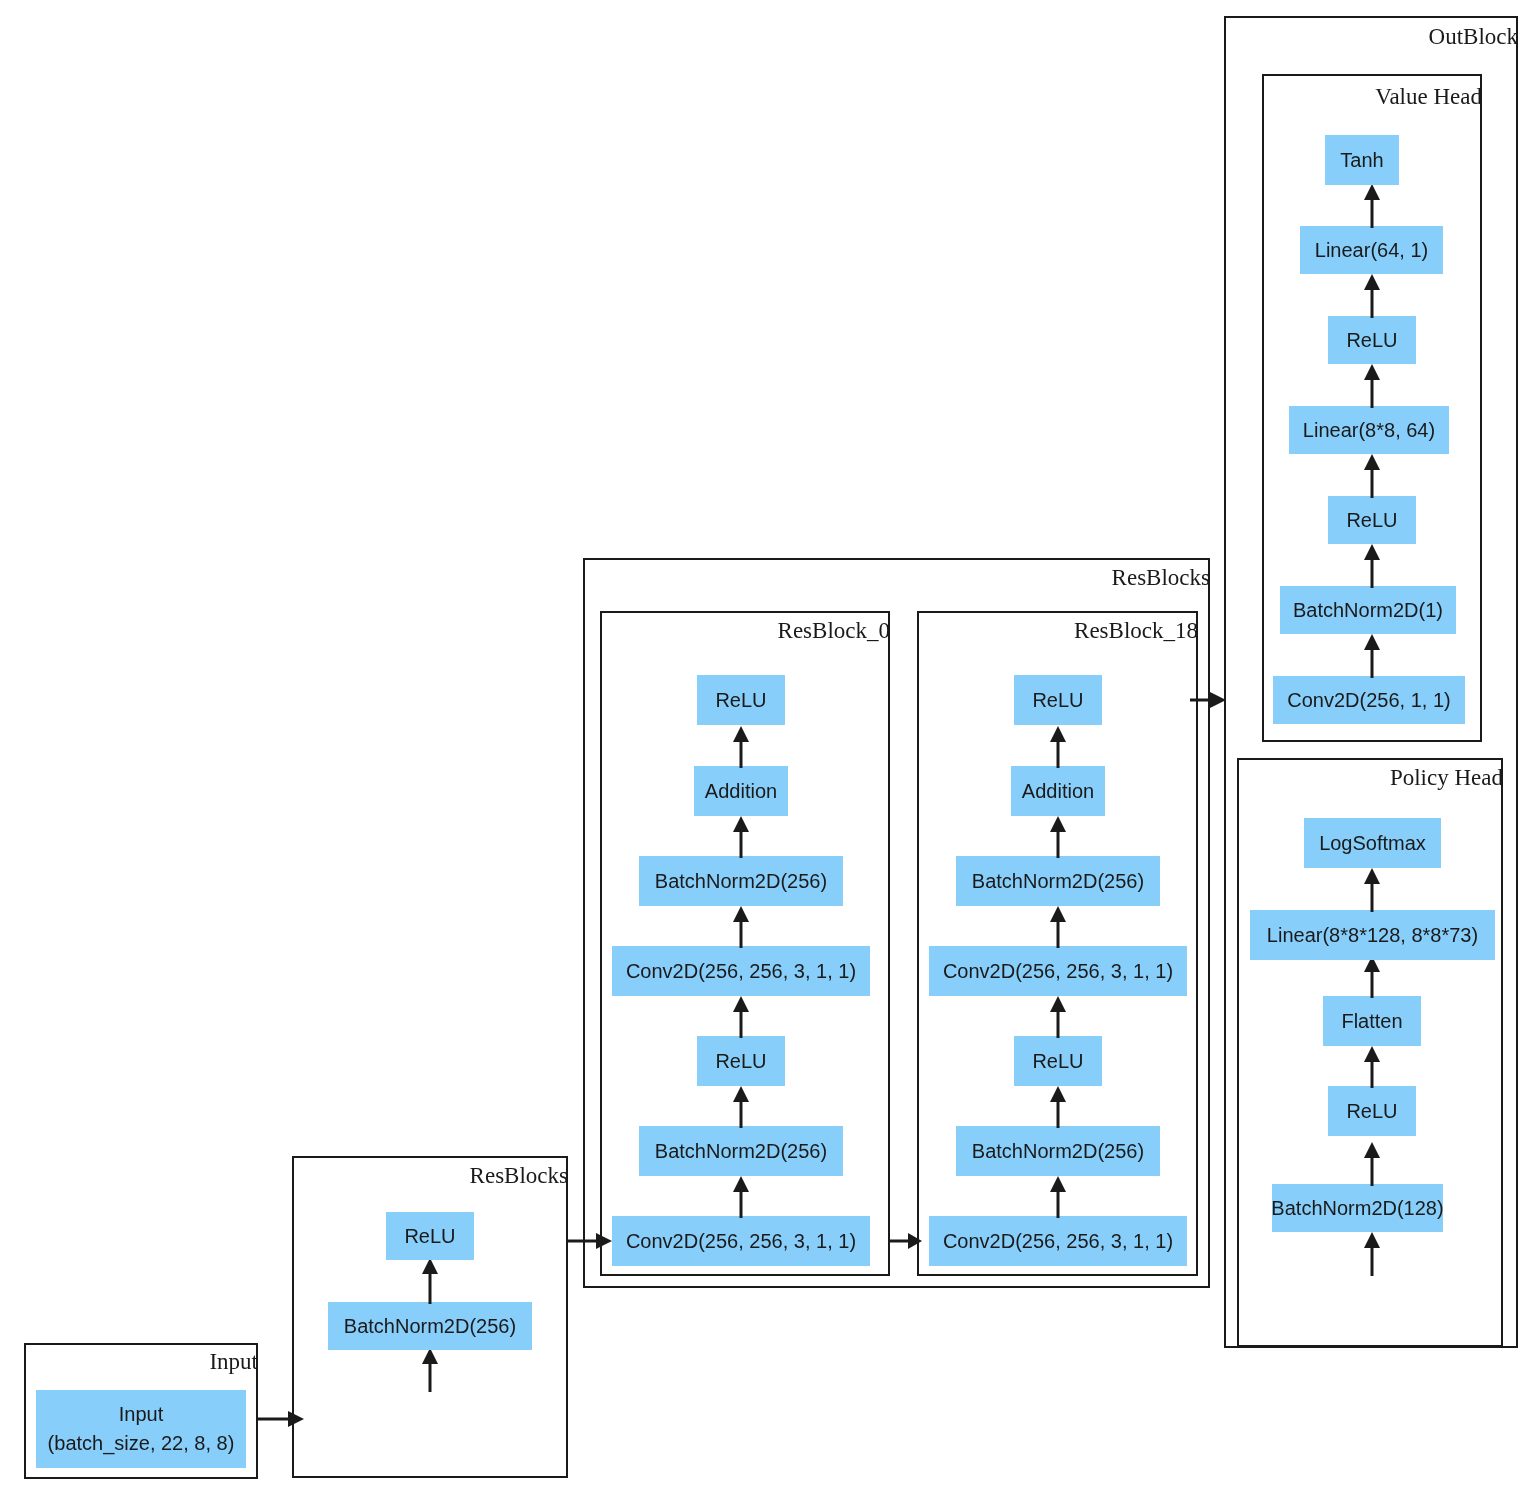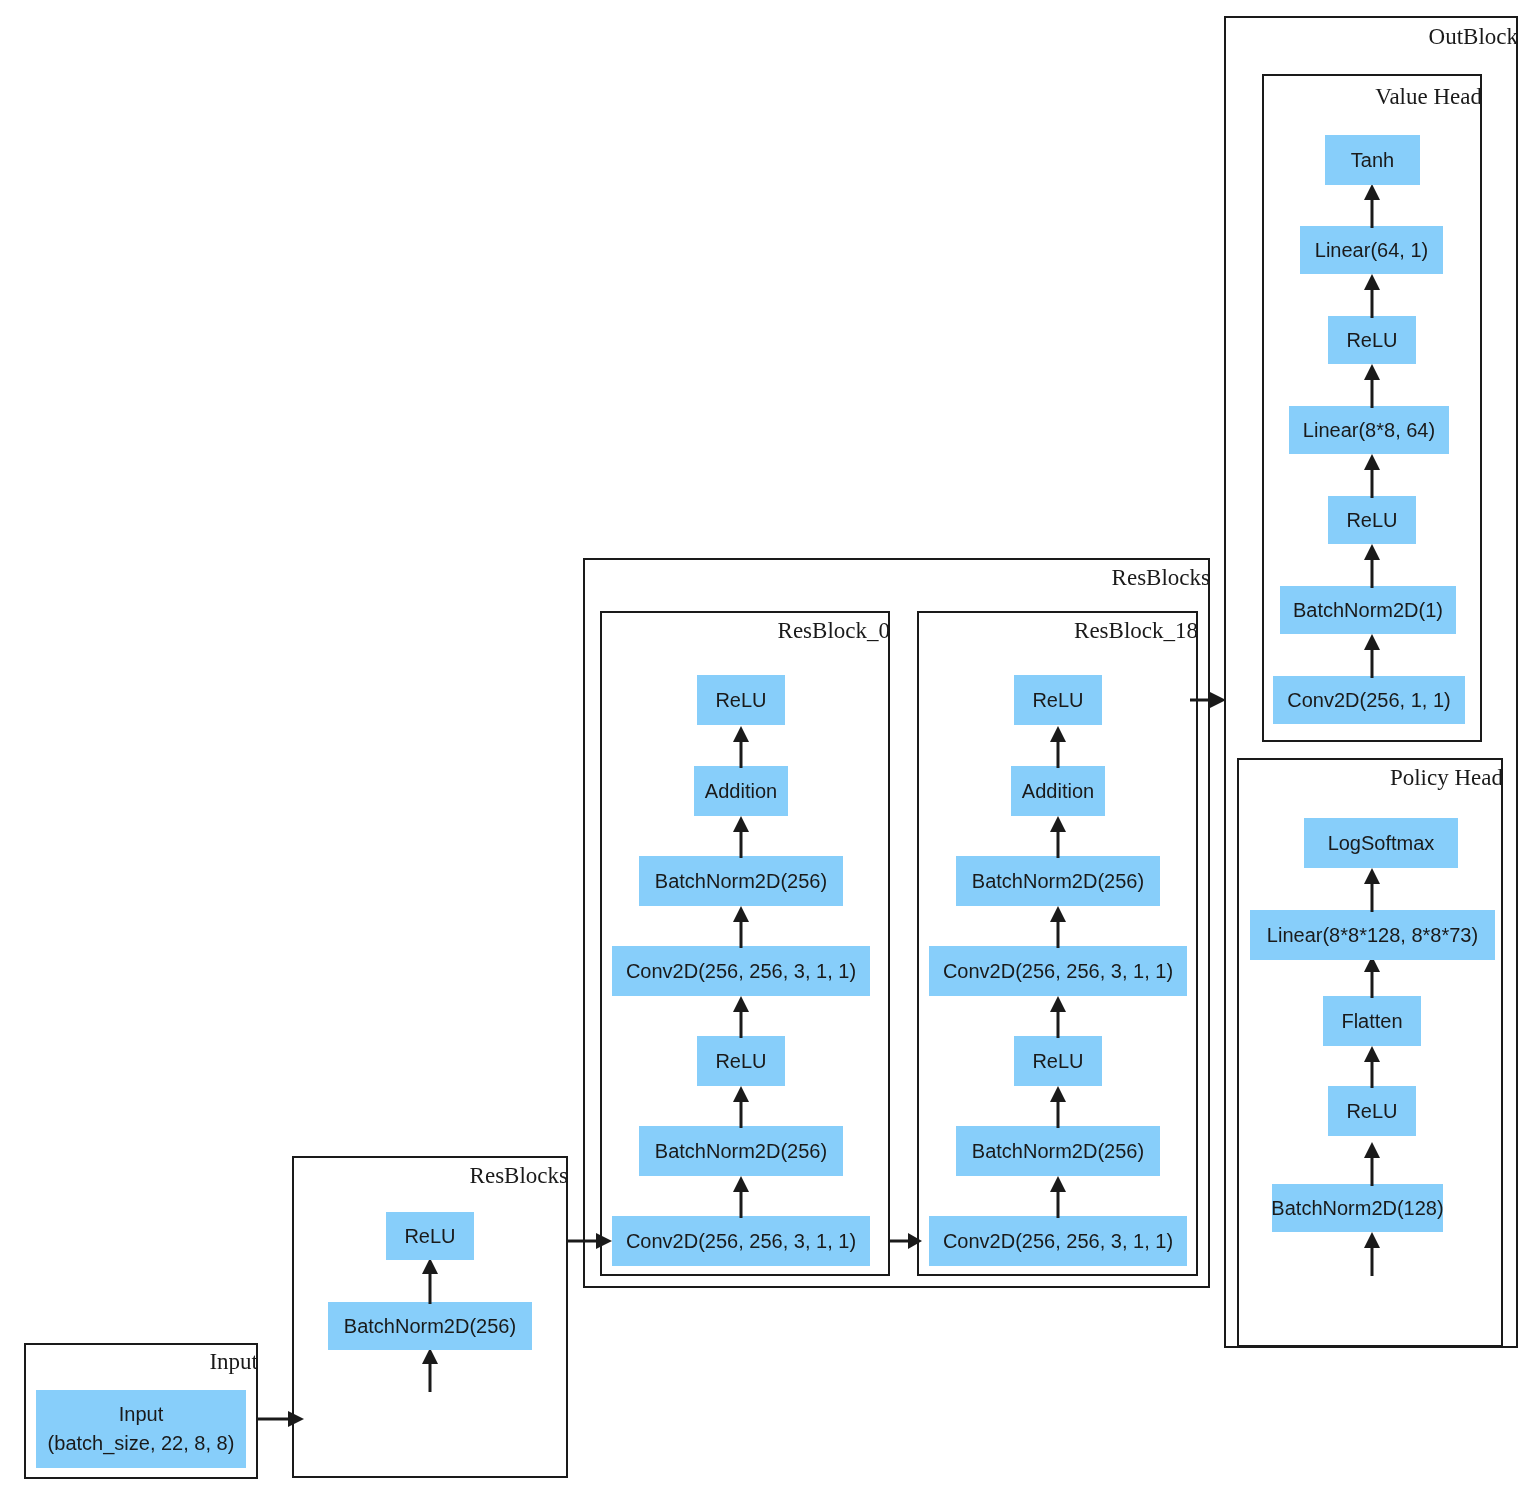--- a/index.html
+++ b/index.html
@@ -306,21 +306,21 @@
   </div>
   <div class="node" style="left:1300px; top:226px; width:143px; height:48px;">
     <span>Linear(64, 1)</span>
   </div>
   <div class="arrow-up" style="left:1362px; top:184px; height:44px;">
     <svg width="20" height="44" viewBox="0 0 20 44">
       <line x1="10" y1="44" x2="10" y2="14" stroke="#1a1a1a" stroke-width="3"></line>
       <polygon points="2,16 10,0 18,16" fill="#1a1a1a"></polygon>
     </svg>
   </div>
-  <div class="node" style="left:1325px; top:135px; width:95px; height:50px;">
+  <div class="node" style="left:1325px; top:135px; width:74px; height:50px;">
     <span>Tanh</span>
   </div>
 
   <div class="group" style="left:1237px; top:758px; width:266px; height:589px;">
   </div>
   <div class="group-title" style="left:1237px; top:765px; width:266px;">Policy Head</div>
 
   <div class="arrow-up" style="left:1362px; top:1232px; height:44px;">
     <svg width="20" height="44" viewBox="0 0 20 44">
       <line x1="10" y1="44" x2="10" y2="14" stroke="#1a1a1a" stroke-width="3"></line>
@@ -356,17 +356,17 @@
   </div>
   <div class="node" style="left:1250px; top:910px; width:245px; height:50px;">
     <span>Linear(8*8*128, 8*8*73)</span>
   </div>
   <div class="arrow-up" style="left:1362px; top:868px; height:44px;">
     <svg width="20" height="44" viewBox="0 0 20 44">
       <line x1="10" y1="44" x2="10" y2="14" stroke="#1a1a1a" stroke-width="3"></line>
       <polygon points="2,16 10,0 18,16" fill="#1a1a1a"></polygon>
     </svg>
   </div>
-  <div class="node" style="left:1304px; top:818px; width:154px; height:50px;">
+  <div class="node" style="left:1304px; top:818px; width:137px; height:50px;">
     <span>LogSoftmax</span>
   </div>
 
 </div>
 
 </body></html>

